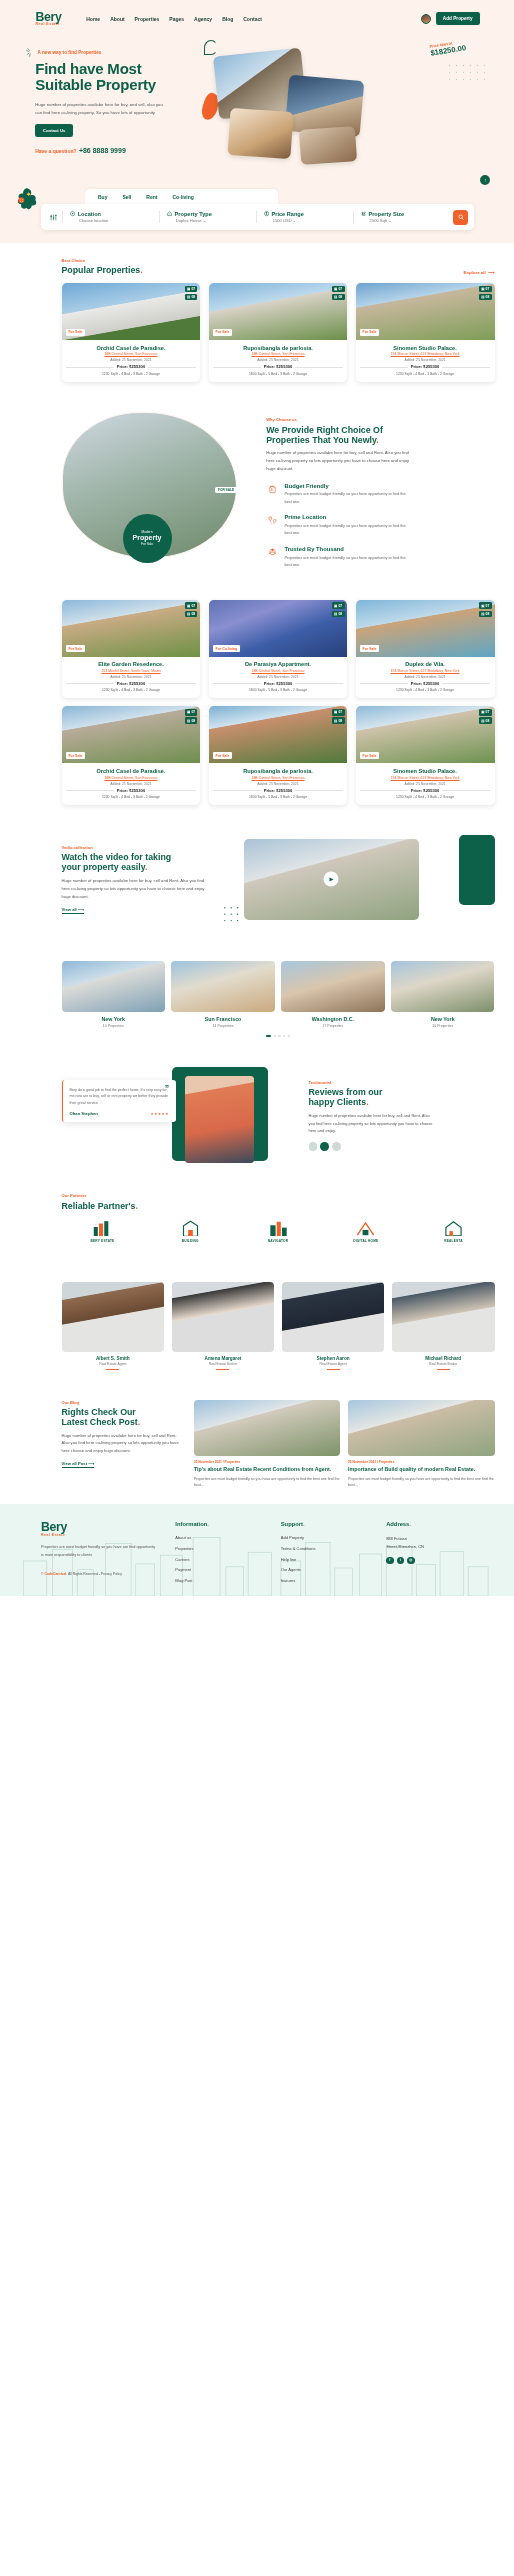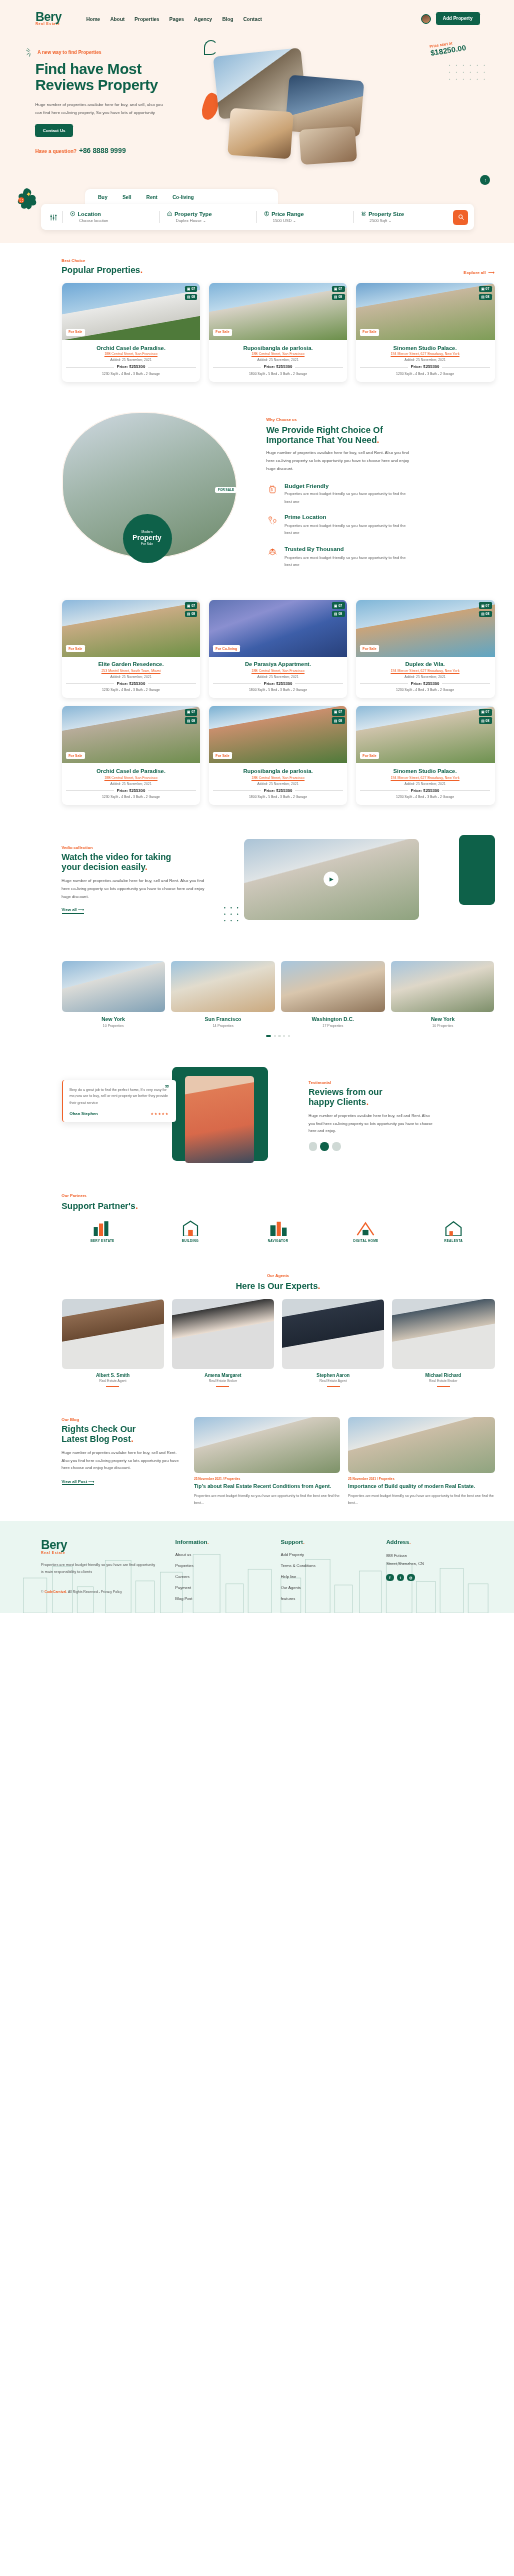--- a/index.html
+++ b/index.html
@@ -238,21 +238,21 @@
   <div class="hero-body">
     <div class="hero-left">
       <div class="eyebrow">
         <svg class="spark" viewBox="0 0 14 16">
           <path d="M1 4 L5 6 M3 1 L6 4 M2 11 L5 9 M6 14 L7 10" stroke="#0e6149" stroke-width="1" fill="none" stroke-linecap="round"></path>
         </svg>
         <span>A new way to find Properties</span>
       </div>
       <h1 class="hero-title">
         <span>Find have Most</span><br>
-        <span>Reviews Property</span>
+        <span>Suitable Property</span>
       </h1>
       <p class="hero-desc">Huge number of propreties availabe here for buy, and sell, also you can find here co-living property, So you have lots of opportunity</p>
       <button class="btn-contact">Contact Us</button>
       <div class="hero-q">
         <span class="q">Have a question?</span>
         <span class="p">+86 8888 9999</span>
       </div>
     </div>
 
     <div class="hero-right">
@@ -480,21 +480,21 @@
       <div class="why-chip">FOR SALE</div>
       <div class="why-badge">
         <div class="a">Modern</div>
         <div class="b">Property</div>
         <div class="c">For Sale</div>
       </div>
     </div>
     <div class="why-right">
       <div class="sec-eyebrow">Why Choose us</div>
       <div class="sec-title">
-        <span>We Provide Right Choice Of</span><br><span>Importance That You Need</span><span class="dot">.</span>
+        <span>We Provide Right Choice Of</span><br><span>Properties That You Newly</span><span class="dot">.</span>
       </div>
       <p class="why-desc">Huge number of propreties availabe here for buy, sell and Rent. Also you find here co-living property so lots opportunity you have to choose here and enjoy huge discount.</p>
 
       <div class="feat">
         <div class="feat-ico">
           <svg width="11" height="11" viewBox="0 0 20 20">
                 <path d="M5 6 q5-3 10 0 v8 a2 2 0 0 1-2 2 H7 a2 2 0 0 1-2-2 Z" fill="none" stroke="#f0622a" stroke-width="1.2"></path>
                 <path d="M6 6 l1-3 l2 2 l2-2 l1 3" fill="none" stroke="#f0622a" stroke-width="1.1"></path>
                 <text x="9" y="13.5" font-size="6" fill="#f0622a" text-anchor="middle" font-family="Liberation Sans">$</text>
               </svg>
@@ -690,21 +690,21 @@
       </div>
     </div>
   </div>
 </section>
 
 <section>
   <div class="inner videosec">
     <div class="video-left">
       <div class="sec-eyebrow">Vedio collection</div>
       <div class="sec-title">
-        <span>Watch the video for taking</span><br><span>your decision easily</span><span class="dot">.</span>
+        <span>Watch the video for taking</span><br><span>your property easily</span><span class="dot">.</span>
       </div>
       <p class="video-desc">Huge number of propreties availabe here for buy, sell and Rent. Also you find here co-living property so lots opportunity you have to choose here and enjoy huge discount.</p>
       <a class="view-all"><span>View all</span> ⟶</a>
     </div>
     <div class="video-right">
       <div class="video-green"></div>
       <div class="video-box">
         <div class="play"></div>
       </div>
       <svg class="video-dots" viewBox="0 0 36 36">
@@ -781,21 +781,21 @@
         <div class="av g"></div>
         <div class="av"></div>
       </div>
     </div>
   </div>
 </section>
 
 <section>
   <div class="inner">
     <div class="sec-eyebrow">Our Partners</div>
-    <div class="sec-title"><span>Support Partner's</span><span class="dot">.</span></div>
+    <div class="sec-title"><span>Reliable Partner's</span><span class="dot">.</span></div>
     <div class="partners">
       <div class="partner">
         <div class="p-ico">
           <svg width="21" height="16.4" viewBox="0 0 36 28">
                 <rect x="3" y="12" width="7" height="16" fill="#0e6149"></rect>
                 <rect x="12" y="6" width="7" height="22" fill="#f0622a"></rect>
                 <rect x="21" y="2" width="7" height="26" fill="#0e6149"></rect>
               </svg>
         </div>
         <div class="p-name">BERY ESTATE</div>
@@ -836,24 +836,20 @@
               </svg>
         </div>
         <div class="p-name">REALESTA</div>
       </div>
     </div>
   </div>
 </section>
 
 <section>
   <div class="inner">
-    <div class="center">
-      <div class="sec-eyebrow">Our Agents</div>
-      <div class="sec-title"><span>Here Is Our Experts</span><span class="dot">.</span></div>
-    </div>
     <div class="experts">
       <div class="expert">
         <div class="e-img e1"></div>
         <div class="e-name">Albert S. Smith</div>
         <div class="e-role">Real Estate Agent</div>
         <div class="e-line"></div>
       </div>
       <div class="expert">
         <div class="e-img e2"></div>
         <div class="e-name">Amena Margaret</div>
@@ -874,21 +870,21 @@
       </div>
     </div>
   </div>
 </section>
 
 <section>
   <div class="inner blogsec">
     <div class="blog-left">
       <div class="sec-eyebrow">Our Blog</div>
       <div class="sec-title">
-        <span>Rights Check Our</span><br><span>Latest Blog Post</span><span class="dot">.</span>
+        <span>Rights Check Our</span><br><span>Latest Check Post</span><span class="dot">.</span>
       </div>
       <p class="blog-desc">Huge number of propreties availabe here for buy, sell and Rent. Also you find here co-living property so lots opportunity you have here choose and enjoy huge discount.</p>
       <a class="view-all"><span>View all Post</span> ⟶</a>
     </div>
     <div class="blog-cards">
       <div class="bcard">
         <div class="b-img b1"></div>
         <div class="b-date">25 November 2021 / Properties</div>
         <div class="b-title">Tip's about Real Estate Recent Conditions from Agent.</div>
         <div class="b-desc">Properties are most budget friendly so you have are opportunity to find the best one find the best...</div>

